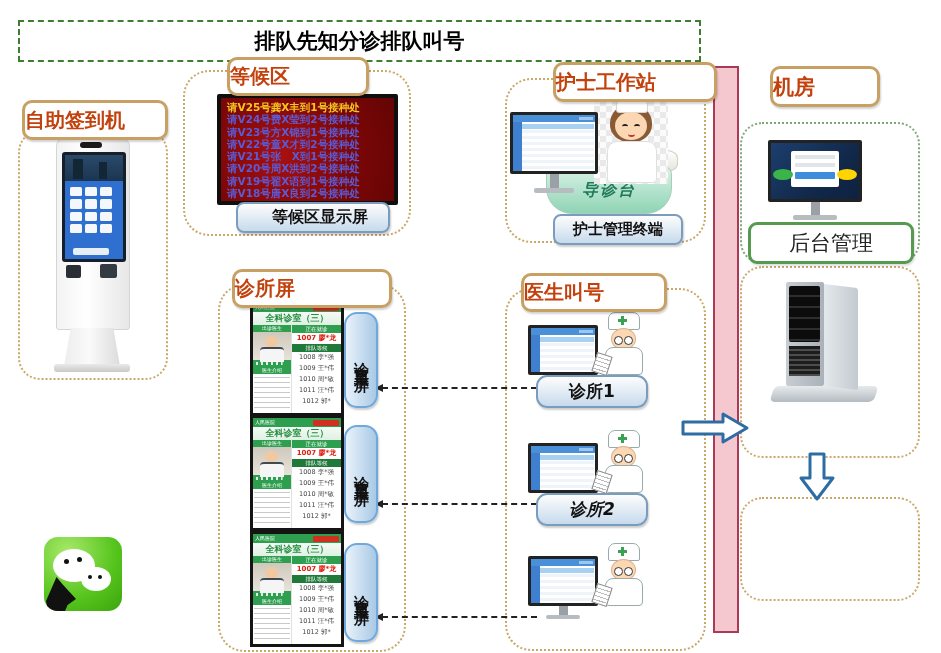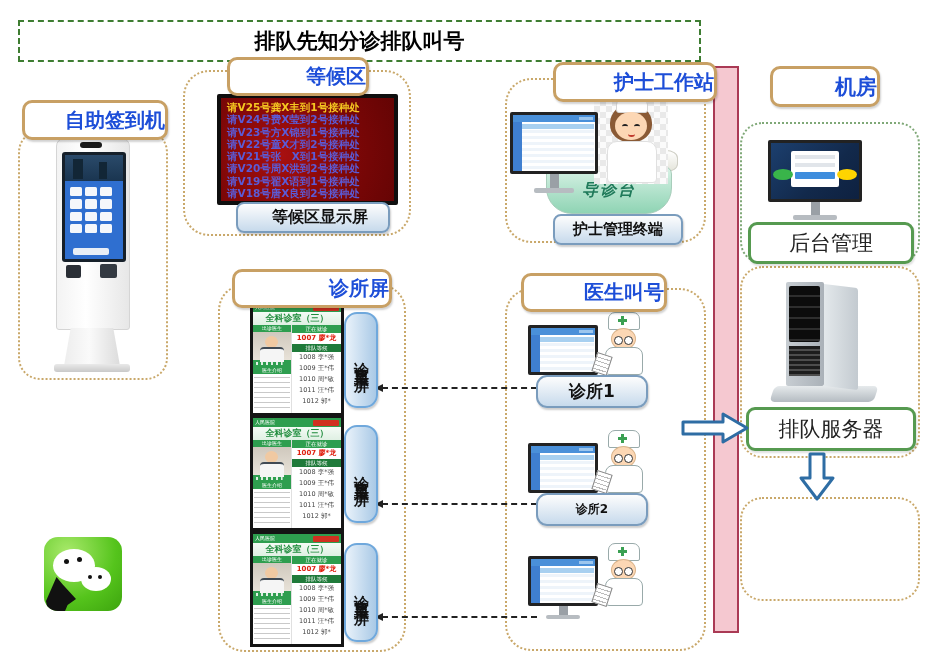--- a/index.html
+++ b/index.html
@@ -1,21 +1,21 @@
 <!DOCTYPE html>
 <html><head>
 <meta charset="utf-8">
 <style>
   html,body{margin:0;padding:0;background:#fff;}
   body{font-family:"DejaVu Sans","Liberation Sans",sans-serif;}
   #stage{position:relative;width:941px;height:653px;background:#fff;overflow:hidden;}
   .abs{position:absolute;}
   
   .tab{position:absolute;background:#fff;border:3px solid #c8a064;border-radius:10px;
-       display:flex;align-items:center;justify-content:flex-end;font-weight:bold;color:#1d4ed8;
+       display:flex;align-items:center;justify-content:flex-start;font-weight:bold;color:#c2410c;
        box-shadow:1px 2px 2px rgba(0,0,0,.18);z-index:6;}
   
   .dot{position:absolute;border:2px dotted #c9a86a;border-radius:26px;z-index:1;}
   .dot-green{border-color:#7fa877;}
   
   .glabel{position:absolute;background:#fff;border:3px solid #569a50;border-radius:9px;
           display:flex;align-items:center;justify-content:center;color:#222;z-index:5;
           box-shadow:1px 2px 2px rgba(0,0,0,.12);}
   
   .blabel{position:absolute;background:linear-gradient(#fdfdfd,#c7daec);border:2px solid #7a9cbd;
@@ -419,21 +419,21 @@
         <div class="cx"></div>
         <div class="cy"></div>
       </div>
     <div class="face">
         <div class="gl" style="left:2px;"></div>
         <div class="gl" style="left:12px;"></div>
       </div>
     <div class="body"></div>
       <div class="pad"></div>
   </div>
-  <div class="blabel" style="left:536px;top:493px;width:108px;height:29px;font-size:12px;border-radius:11px;">
+  <div class="blabel" style="left:536px;top:493px;width:108px;height:29px;font-size:17px;border-radius:11px;font-style:italic;">
     <span>诊所2</span>
   </div>
 
   <div class="mon" style="left:528px;top:556px;width:70px;">
     <div class="scr" style="width:64px;height:44px;">
         <div class="ui">
           <div class="top">
             <i></i>
           </div>
           <div class="side"></div>
@@ -483,23 +483,20 @@
 
   <div class="dot" style="left:740px;top:266px;width:176px;height:188px;border-radius:22px;"></div>
   <div class="srv" style="left:772px;top:282px;width:110px;height:122px;">
     <div class="plate"></div>
     <div class="sidef"></div>
     <div class="front">
         <div class="panel"></div>
         <div class="grill"></div>
       </div>
   </div>
-  <div class="glabel" style="left:746px;top:407px;width:164px;height:38px;font-size:21px;">
-    <span>排队服务器</span>
-  </div>
 
   <svg class="arrow" style="left:681px;top:411px;" width="70" height="34" viewBox="0 0 70 34">
     <polygon points="2,11 42,11 42,3 66,17 42,31 42,23 2,23" fill="#ffffff" stroke="#2e6da4" stroke-width="3" stroke-linejoin="round"></polygon>
   </svg>
 
   <svg class="arrow" style="left:797px;top:452px;" width="40" height="50" viewBox="0 0 40 50">
     <polygon points="13,2 27,2 27,26 36,26 20,47 4,26 13,26" fill="#ffffff" stroke="#2e6da4" stroke-width="3" stroke-linejoin="round"></polygon>
   </svg>
 
   <div class="dot" style="left:740px;top:497px;width:176px;height:100px;border-radius:22px;"></div>

